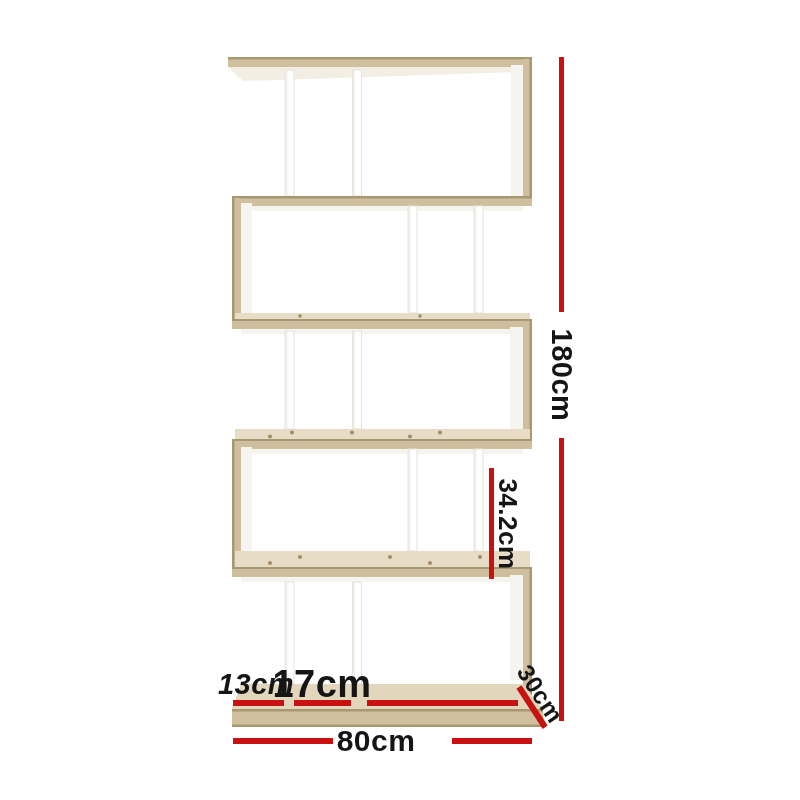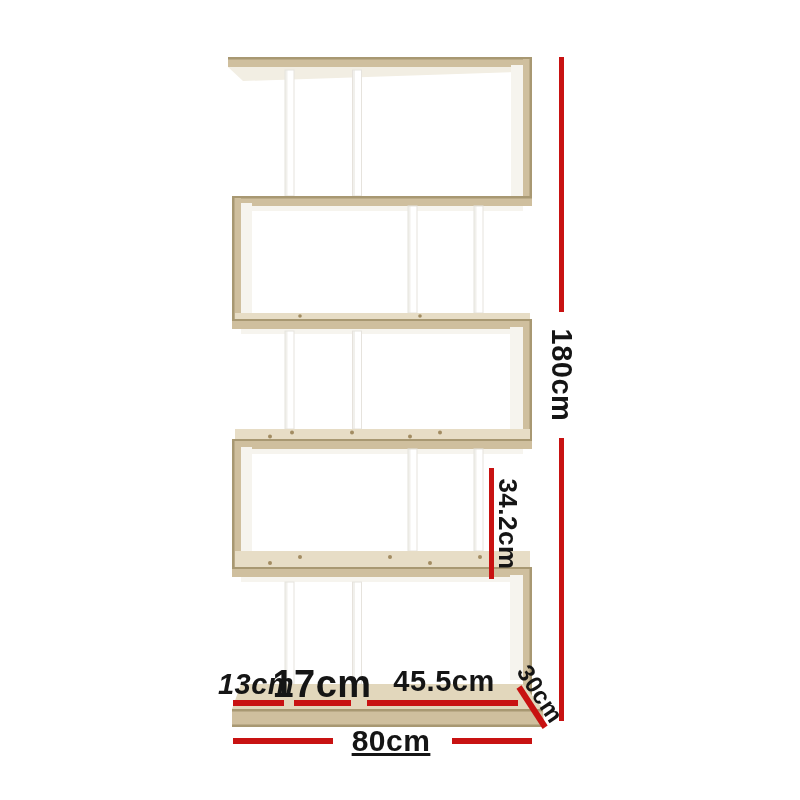--- a/index.html
+++ b/index.html
@@ -159,23 +159,22 @@
 
   <div class="dim-line" style="left:489px;top:468px;width:5px;height:111px;"></div>
   <div class="dim-label rot90" style="left:508px;top:524px;font-size:26px;">34.2cm</div>
 
   <div class="dim-label" style="left:256px;top:684px;font-size:29px;font-style:italic;">13cm</div>
   <div class="dim-line" style="left:233px;top:700px;width:51px;height:6px;"></div>
 
   <div class="dim-label" style="left:322px;top:684px;font-size:38px;">17cm</div>
   <div class="dim-line" style="left:294px;top:700px;width:57px;height:6px;"></div>
 
-  <div class="dim-label" style="left:444px;top:681px;font-size:29px;">45.5cm</div>
   <div class="dim-line" style="left:367px;top:700px;width:151px;height:6px;"></div>
 
   <div class="dim-line" style="left:519px;top:684px;width:48px;height:6px;transform-origin:0 50%;transform:rotate(57deg);"></div>
   <div class="dim-label rot57" style="left:540px;top:694px;font-size:24px;">30cm</div>
 
   <div class="dim-line" style="left:233px;top:738px;width:100px;height:6px;"></div>
-  <div class="dim-label" style="left:391px;top:741px;font-size:30px;text-decoration:underline;">80cm</div>
+  <div class="dim-label" style="left:376px;top:741px;font-size:30px;">80cm</div>
   <div class="dim-line" style="left:452px;top:738px;width:80px;height:6px;"></div>
 
 </div>
 
 </body></html>

